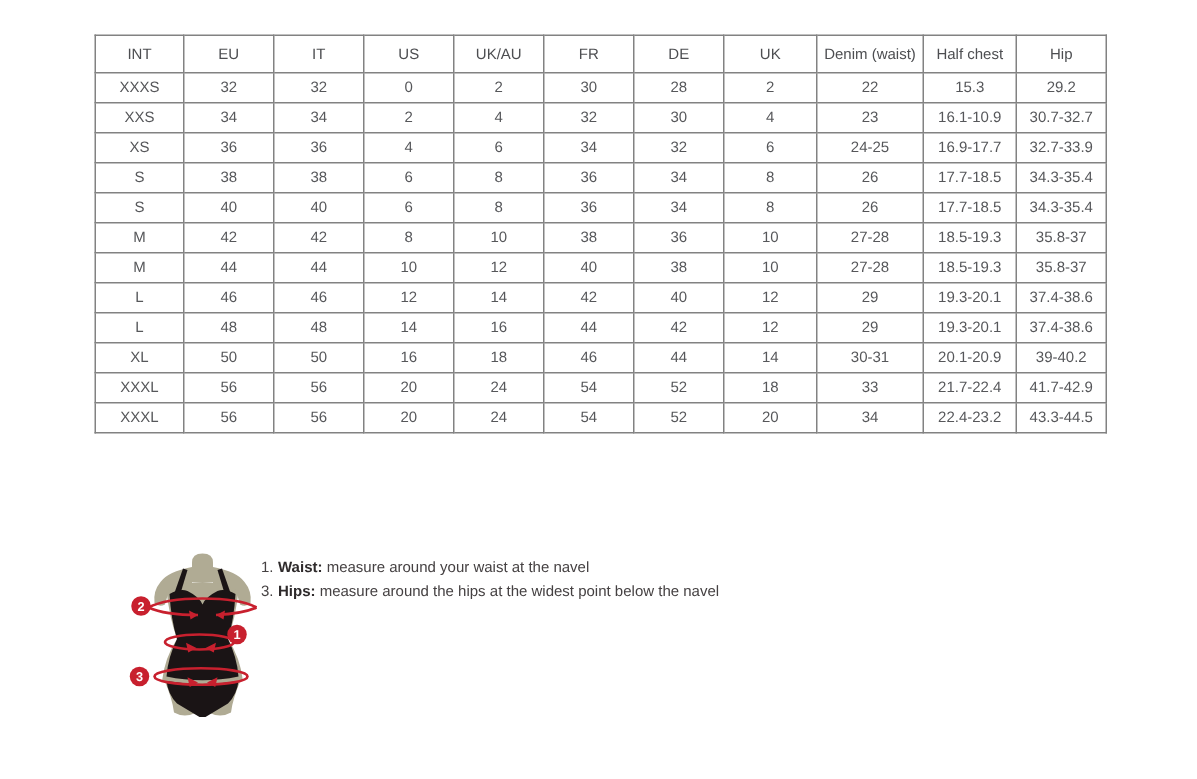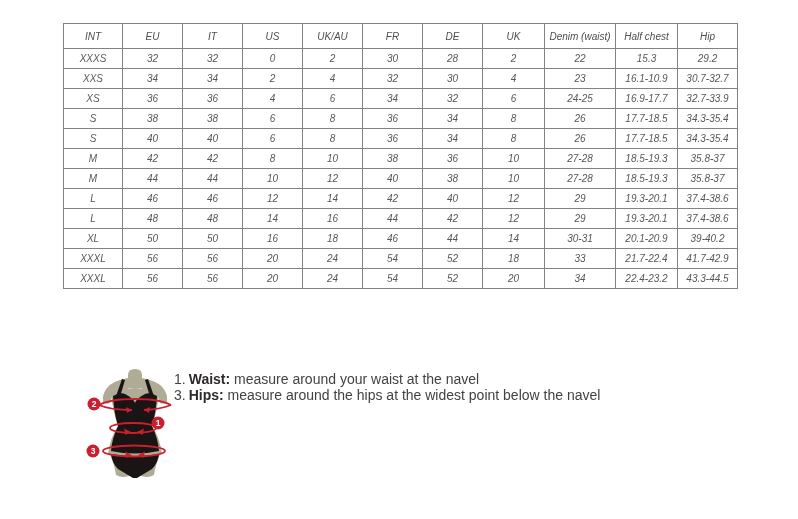--- a/index.html
+++ b/index.html
@@ -12,21 +12,20 @@
     overflow:hidden;
   }
 
   
   .table-wrap { position:absolute; left:63px; top:23px; }
   table.size-table {
     border-collapse:collapse;
     table-layout:fixed;
     width:674px;
     border:1.5px solid #5d5d5d;
-    font-style:italic;
   }
   table.size-table th, table.size-table td {
     border:1.5px solid #828282;
     text-align:center;
     vertical-align:middle;
     font-size:10px;
     font-weight:400;
     color:#56575a;
     padding:0;
     overflow:hidden;
@@ -38,21 +37,21 @@
   
   .measure-title {
     position:absolute; left:66px; top:350px;
     font-size:10px; font-weight:700;
     letter-spacing:0.4px;
     color:#2e2a2b;
   }
   .figure { position:absolute; left:82px; top:366px; width:118px; height:116px; }
   .instructions { position:absolute; left:174px; top:371px; }
   .instr {
-    font-size:14px; line-height:16.2px;
+    font-size:10px; line-height:16.2px;
     color:#454142;
   }
   .instr .num { margin-right:3px; }
   .instr b { color:#2e2a2b; }
 </style>
 </head>
 <body>
 
 <div class="page">
 

